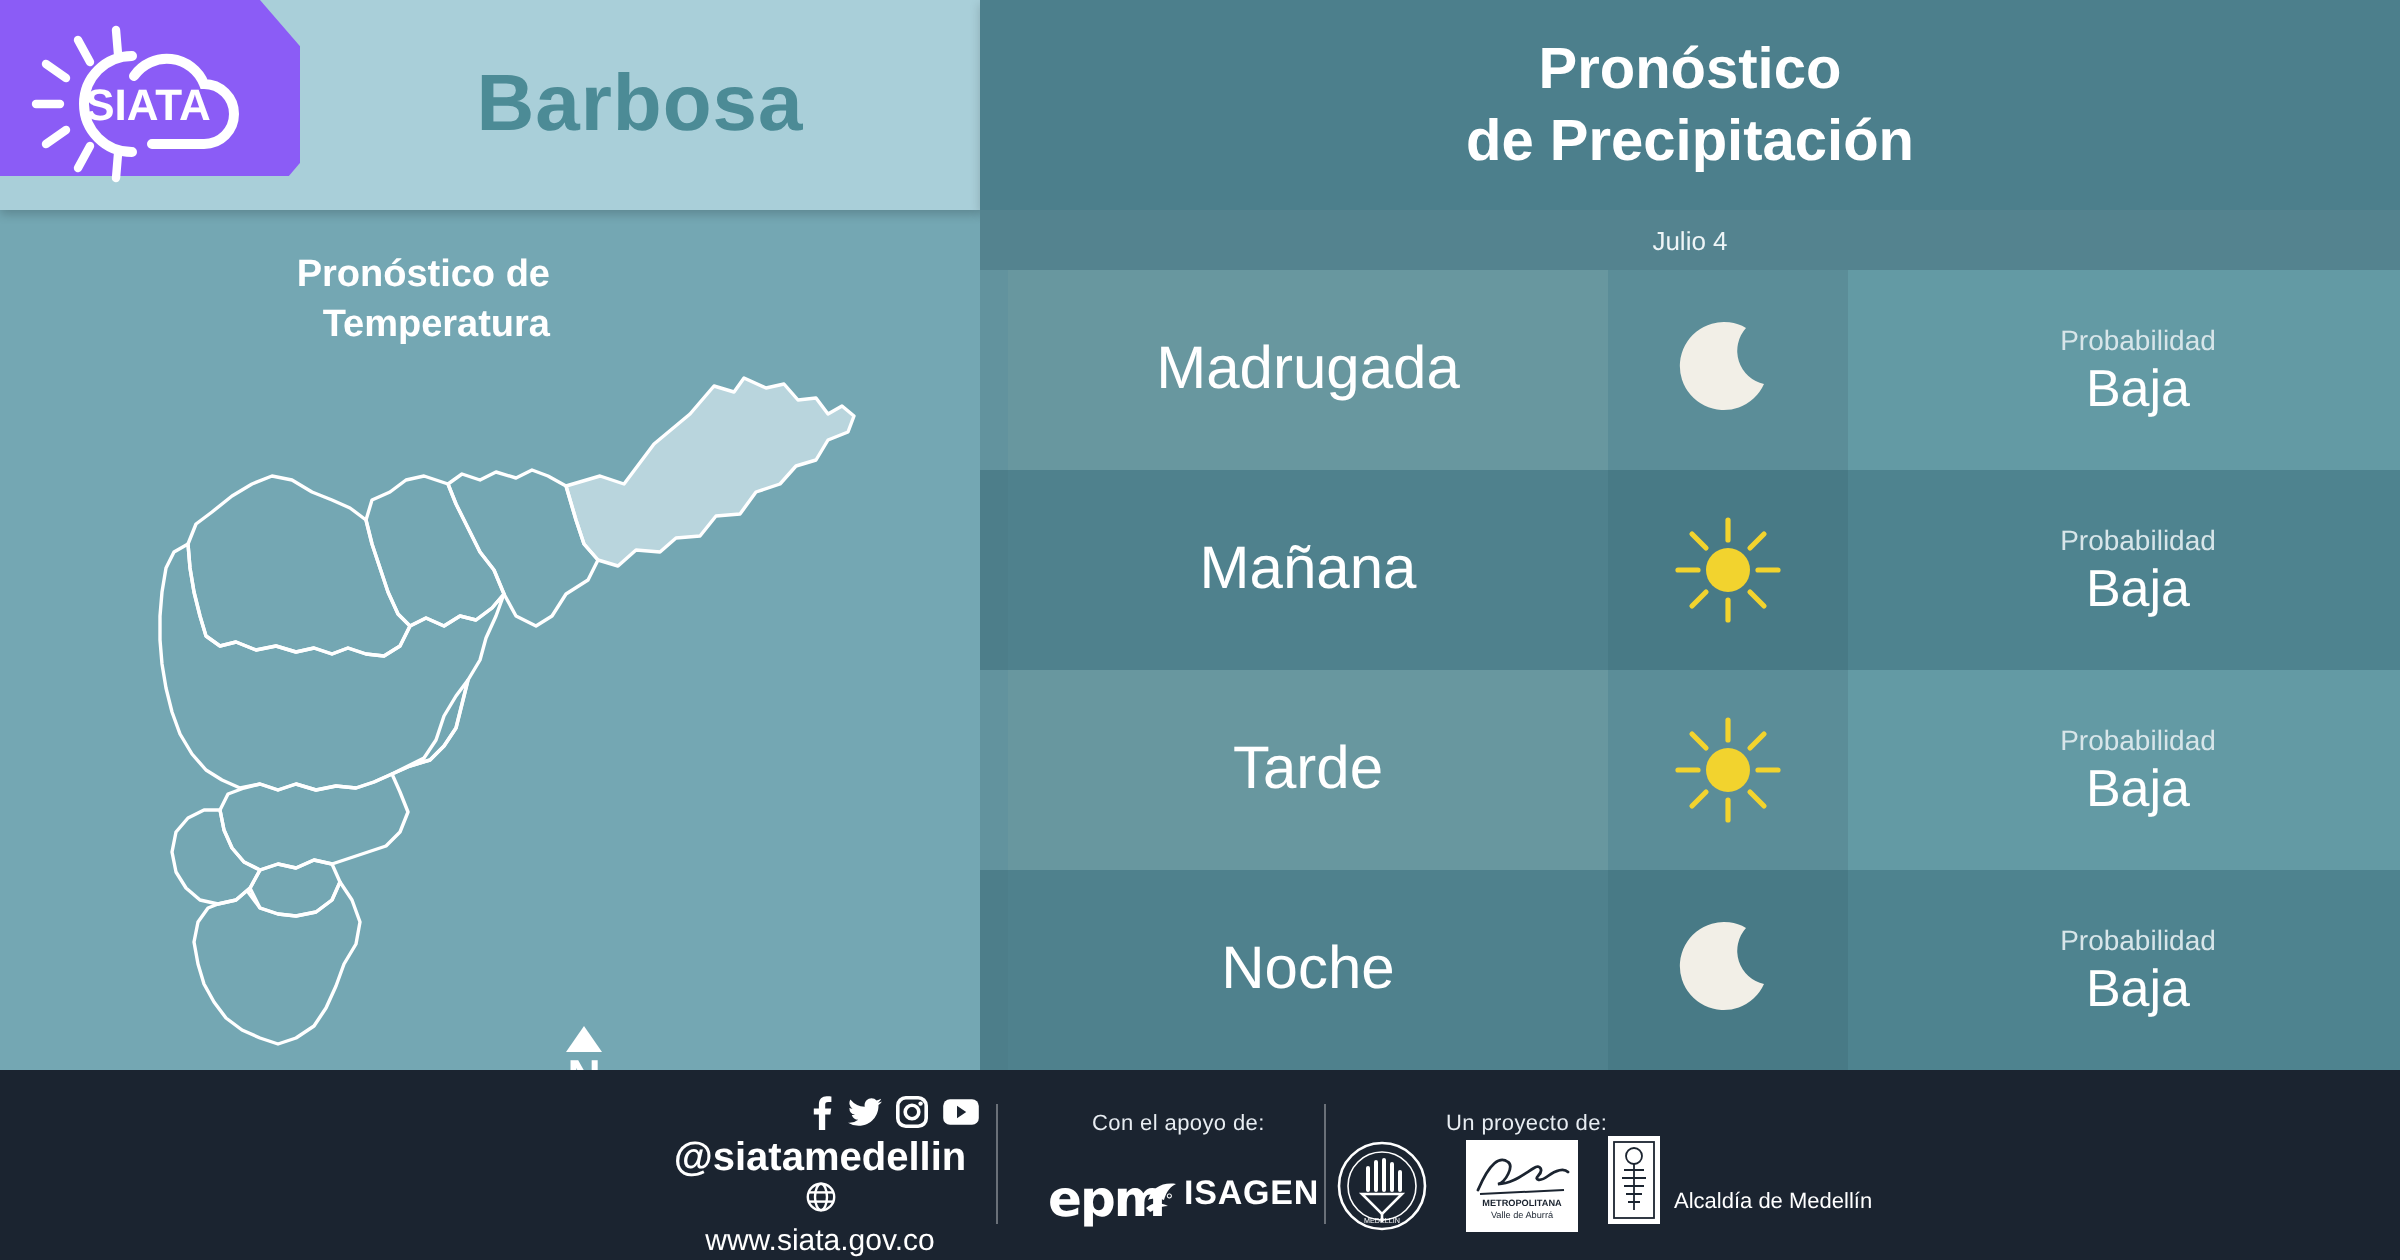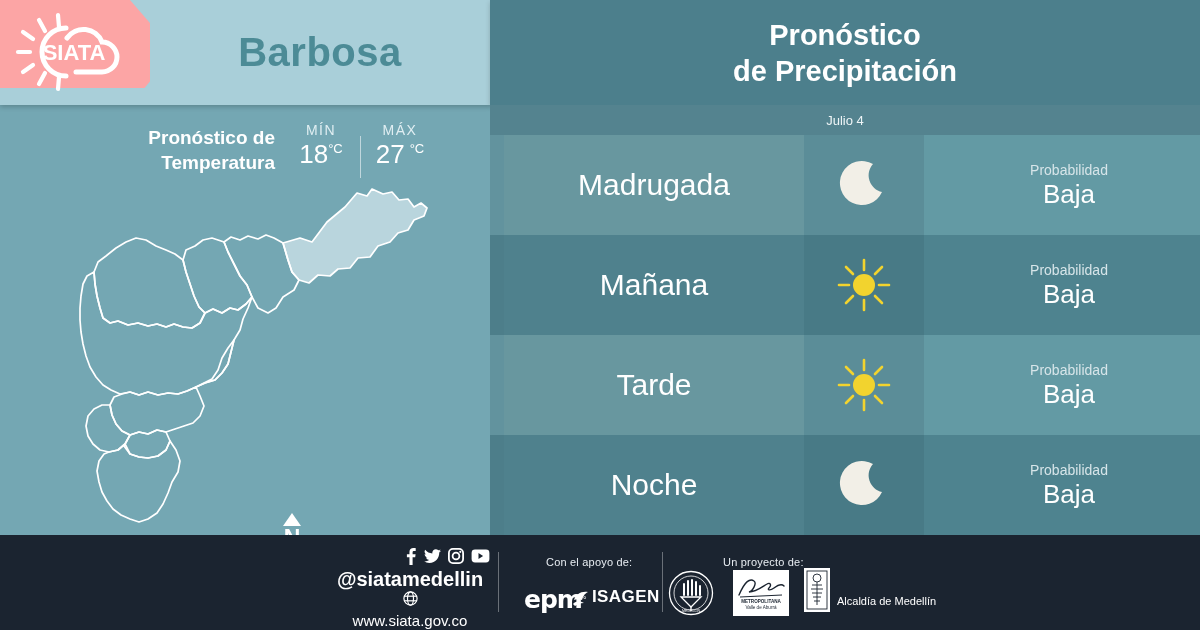--- a/index.html
+++ b/index.html
@@ -33,21 +33,21 @@
     width: 490px;
     height: 105px;
     background: #a9cfd9;
     box-shadow: 0 2px 5px rgba(0,0,0,0.20);
   }
   #logo-badge {
     position: absolute;
     left: 0; top: 0;
     width: 150px;
     height: 88px;
-    background: #fca5a5;
+    background: #8b5cf6;
     clip-path: polygon(0 0, 130px 0, 175px 52px, 130px 105px, 0 105px);
   }
   #logo-badge svg {
     position: absolute;
     left: 14px;
     top: 12px;
   }
   #city-title {
     position: absolute;
     left: 150px; top: 0;
@@ -344,31 +344,20 @@
         </svg>
       </div>
 
       <div id="city-title">Barbosa</div>
     </div>
 
     <div id="temp-block">
       <div id="temp-title">
         <span>Pronóstico de</span><br>
         <span>Temperatura</span>
-      </div>
-      <div id="temp-values">
-        <div class="temp-cell">
-          <div class="temp-cap">MÍN</div>
-          <div class="temp-read"><span>18</span><span class="deg">°C</span></div>
-        </div>
-        <div id="temp-divider"></div>
-        <div class="temp-cell">
-          <div class="temp-cap">MÁX</div>
-          <div class="temp-read"><span>27</span><span class="deg-sp">°C</span></div>
-        </div>
       </div>
     </div>
 
     <div id="map-wrap">
       <svg width="490" height="355" viewBox="0 0 490 355">
         <g fill="none" stroke="#ffffff" stroke-width="1.7" stroke-linejoin="round">
 
           <path fill="#c6dde4" fill-opacity="0.85" d="M 283 63 L 300 58 L 312 62 L 327 42 L 345 27 L 357 13 L 367 16 L 372 9
                    L 383 14 L 392 12 L 399 20 L 408 19 L 414 27 L 421 23 L 427 28 L 424 36
                    L 414 40 L 408 50 L 398 53 L 390 62 L 378 66 L 370 77 L 358 78 L 350 88

